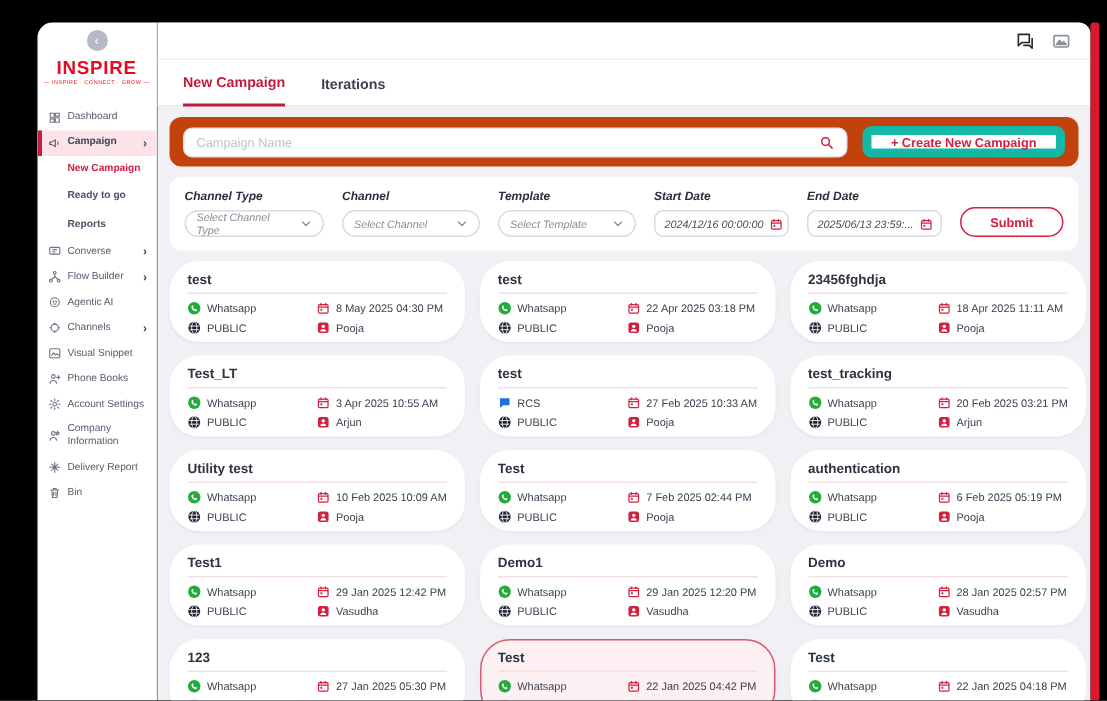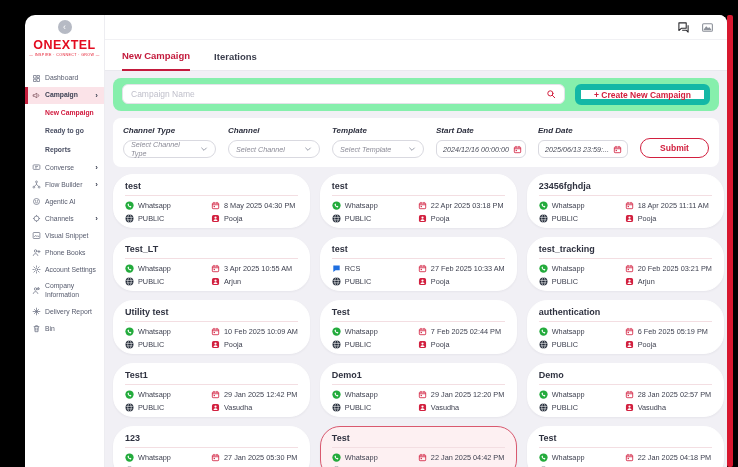--- a/index.html
+++ b/index.html
@@ -26,21 +26,21 @@
   .main { position:absolute; left:105px; top:15px; width:622px; height:452px; background:#f1f0f5; border-top-right-radius:8px; overflow:hidden; }
   .topbar { height:25px; background:#fff; display:flex; justify-content:flex-end; align-items:center; gap:11px; padding-right:13px; border-bottom:1px solid #f1f1f4; }
   .hicon { width:13px; height:13px; display:inline-flex; cursor:pointer; }
   .hicon svg { width:13px; height:13px; }
   .tabbar { height:31px; background:#fff; display:flex; gap:24px; padding-left:17px; align-items:flex-end; border-bottom:1px solid #e9e9ee; }
   .tab { font-size:9.5px; font-weight:bold; color:#3c3f4e; padding-bottom:8px; cursor:pointer; }
   .tab.active { color:#c31a3c; border-bottom:2px solid #c31a3c; margin-bottom:-1px; }
 
   .content { padding:7px 8px; }
 
-  .search-card { background:#86efac; border-radius:8px; padding:6px 9px; display:flex; align-items:flex-start; gap:10px; }
+  .search-card { background:#c2410c; border-radius:8px; padding:6px 9px; display:flex; align-items:center; gap:10px; }
   .search-wrap { flex:1; border:1px solid #e3e3e9; border-radius:6px; height:20px; display:flex; align-items:center; padding:0 8px; background:#fff; }
   .search-input { border:none; outline:none; flex:1; font-size:8.5px; color:#333; font-family:"Liberation Sans",sans-serif; background:transparent; }
   .search-input::placeholder { color:#bfbfca; }
   .sicon { width:10px; height:10px; display:inline-flex; cursor:pointer; }
   .sicon svg { width:10px; height:10px; }
   .create-btn { border:6px solid #14b8a6; color:#d2203f; background:#fff; border-radius:6px; font-size:8.5px; font-weight:bold; height:21px; padding:0 13px; cursor:pointer; white-space:nowrap; font-family:"Liberation Sans",sans-serif; }
 
   .filter-card { background:#fff; border-radius:8px; margin-top:7px; padding:8px 10px 9px; display:flex; gap:12px; align-items:flex-end; }
   .fgroup { display:flex; flex-direction:column; gap:5px;font-style:italic; }
   .flabel { font-size:8px; font-weight:bold; color:#2b2e3d; }
@@ -64,21 +64,21 @@
   .scrollbar { position:absolute; right:5px; top:15px; width:6px; height:452px; background:#d8182f; border-radius:2px; z-index:4; }
 </style>
 </head>
 <body>
 
 <div class="canvas">
 
   <aside class="sidebar">
     <button class="collapse-btn">‹</button>
     <div class="logo">
-      <div class="logo-text">ONEXTEL</div>
+      <div class="logo-text">INSPIRE</div>
       <div class="logo-tag">— INSPIRE · CONNECT · GROW —</div>
     </div>
     <nav class="menu" id="sidebar-menu">
         <div class="menu-item">
           <span class="micon">
             <svg viewBox="0 0 24 24" fill="none" stroke="#6f7486" stroke-width="2" stroke-linejoin="round">
               <path d="M4 4h7v7H4zM13 4h7v5h-7zM13 12h7v8h-7zM4 14h7v6H4z"></path>
             </svg>
           </span>
           <span class="mlabel">Dashboard</span>

